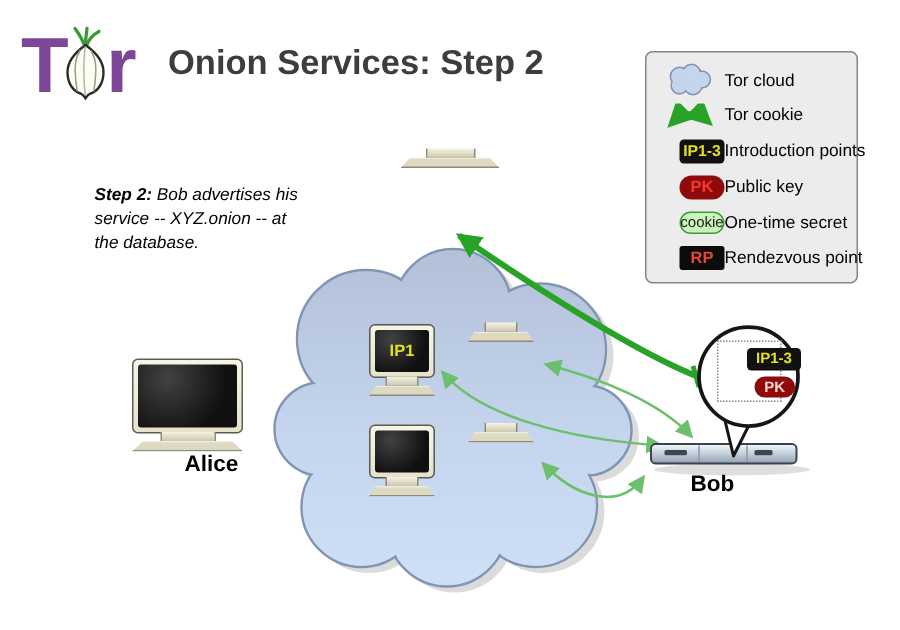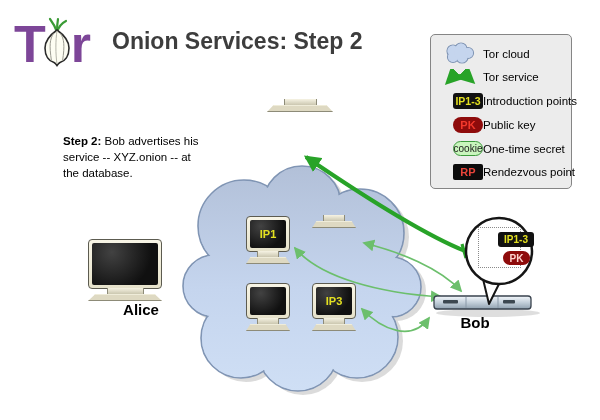--- a/index.html
+++ b/index.html
@@ -22,21 +22,21 @@
   .llabel{font-size:11.5px;color:#000;white-space:nowrap;}
   .badge{display:flex;align-items:center;justify-content:center;box-sizing:border-box;
          font-weight:bold;margin-left:16px;}
   .b-ip{background:#111;color:#e3e020;border-radius:3px;width:40px;height:16px;font-size:10.5px;}
   .b-pk{background:#8e0b0b;color:#f4392c;border-radius:8px;width:40px;height:16px;font-size:11px;}
   .b-cookie{background:#c9f5bd;color:#1c1c1c;border:1.2px solid #3d9b3d;border-radius:8px;
             width:44px;height:15px;font-size:10px;font-weight:normal;}
   .b-rp{background:#0c0c0c;color:#e8443a;border-radius:2px;width:36px;height:16px;font-size:11px;}
 
   
-  .note{left:63px;top:134px;width:138px;font-size:11.5px;color:#000;line-height:1.38;}
+  .note{left:63px;top:123px;width:138px;font-size:11.5px;color:#000;line-height:1.38;font-style:italic;}
   .note b{font-weight:bold;}
 
   
   .computer{position:absolute;}
   .monitor{background:linear-gradient(#f8f5e6,#e6e2cb);border:1.4px solid #5c5b50;border-radius:4px;
            padding:3px;box-sizing:border-box;}
   .screen{width:100%;height:100%;background:radial-gradient(circle at 30% 22%,#424242,#101010 70%);
           border-radius:2px;display:flex;align-items:center;justify-content:center;font-weight:bold;
           box-sizing:border-box;}
   .neck{margin:-1px auto 0;background:linear-gradient(#f6f3e3,#cbc7b0);border:1px solid #8d8b78;
@@ -181,21 +181,21 @@
     <span class="licon">
       <svg width="34" height="17" viewBox="0 0 34 17">
         <defs>
             <marker id="mLeg" viewBox="0 0 10 10" refX="7.5" refY="5" markerWidth="5.5" markerHeight="5.5" orient="auto-start-reverse">
               <path d="M0,0 L10,5 L0,10 z" fill="#28a328"></path>
             </marker>
           </defs>
         <path d="M5,13 Q17,1 29,12" fill="none" stroke="#28a328" stroke-width="3.2" marker-start="url(#mLeg)" marker-end="url(#mLeg)"></path>
       </svg>
       </span>
-    <span class="llabel">Tor service</span>
+    <span class="llabel">Tor cookie</span>
   </div>
   <div class="lrow">
     <span class="licon">
         <span class="badge b-ip">IP1-3</span>
       </span>
     <span class="llabel">Introduction points</span>
   </div>
   <div class="lrow">
     <span class="licon">
         <span class="badge b-pk">PK</span>
@@ -244,23 +244,20 @@
     <div class="base"></div>
 </div>
 <div class="computer c-ip" style="left:246px;top:283px">
   <div class="monitor">
     <div class="screen"></div>
     </div>
   <div class="neck"></div>
     <div class="base"></div>
 </div>
 <div class="computer c-ip" style="left:312px;top:283px">
-  <div class="monitor">
-    <div class="screen">IP3</div>
-    </div>
   <div class="neck"></div>
     <div class="base"></div>
 </div>
 
 <div class="abs node-label" style="left:440px;top:314px;width:70px">Bob</div>
 <div class="abs dotted-box"></div>
 <div class="abs badge b-ip bub-ip">IP1-3</div>
 <div class="abs badge bub-pk" style="font-weight:bold">PK</div>
 
 </body></html>

